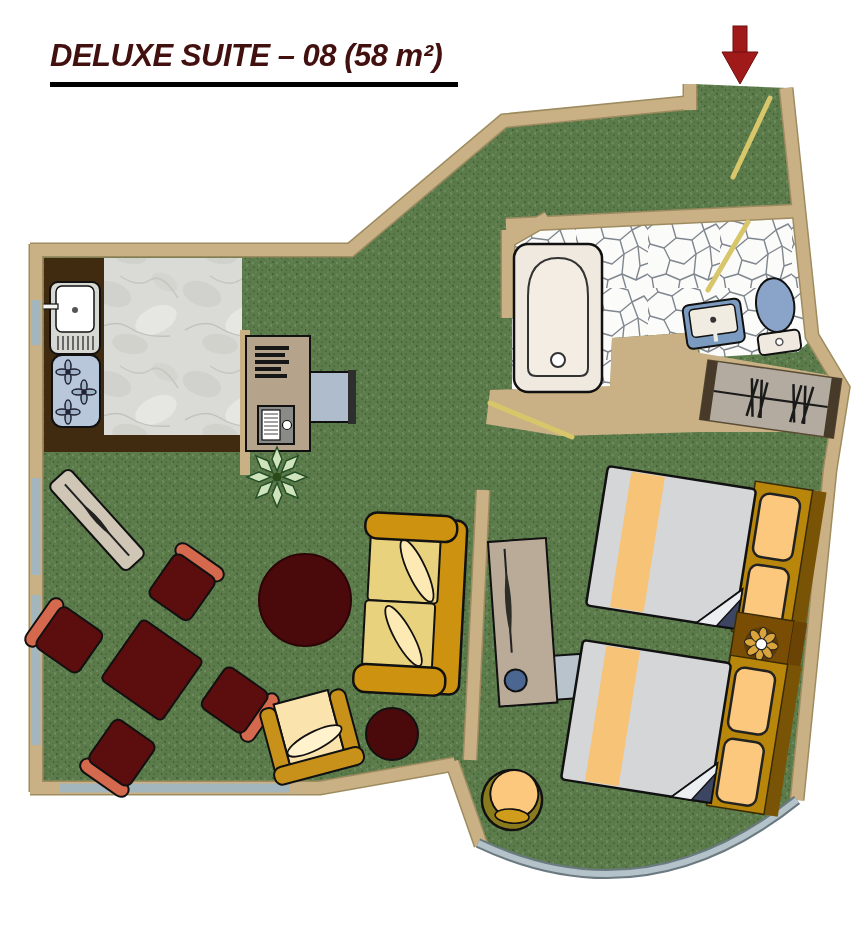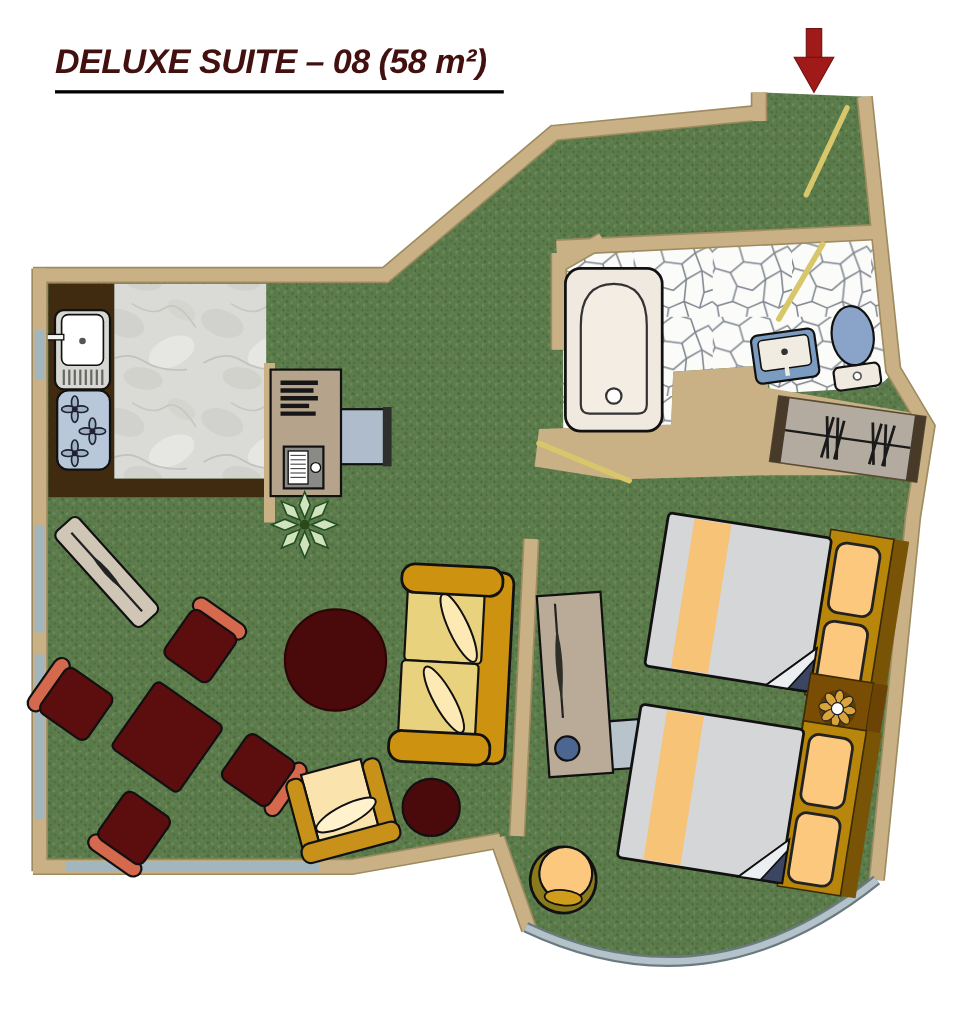--- a/index.html
+++ b/index.html
@@ -1,20 +1,20 @@
 <!DOCTYPE html>
 <html><head>
 <meta charset="utf-8">
 <style>
   html,body{margin:0;padding:0;background:#ffffff;}
   .page{position:relative;width:868px;height:940px;background:#ffffff;overflow:hidden;
         font-family:"Liberation Sans",sans-serif;}
   .title{position:absolute;top:38px;left:50px;margin:0;
          font-size:31px;font-weight:bold;font-style:italic;letter-spacing:-0.5px;
-         color:#431010;border-bottom:3px solid #000000;padding:0 16px 8px 0;
+         color:#431010;border-bottom:5px solid #000000;padding:0 16px 8px 0;
          display:inline-block;}
   svg{position:absolute;top:0;left:0;}
 </style>
 </head>
 <body>
 
 <div class="page">
   <h1 class="title">DELUXE SUITE – 08 (58 m²)</h1>
 
   <svg width="868" height="940" viewBox="0 0 868 940">

